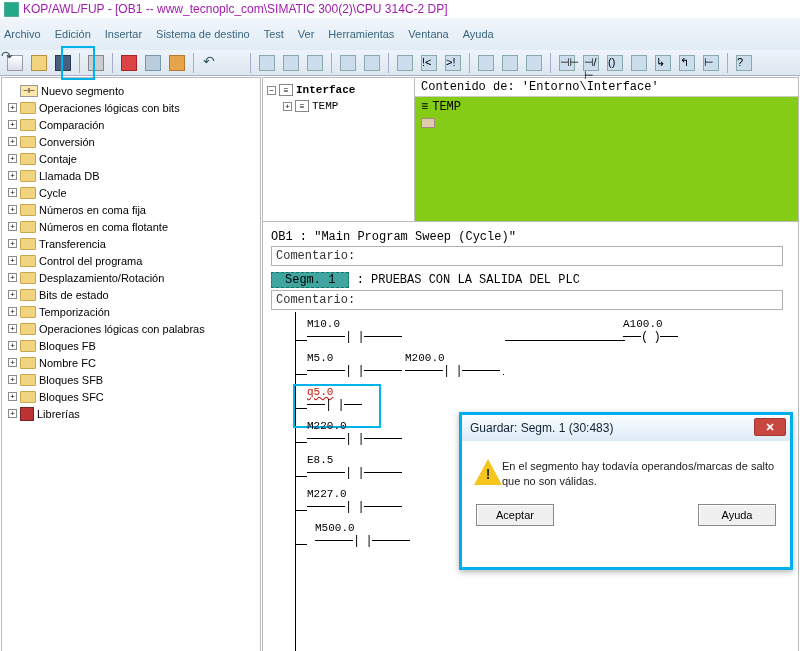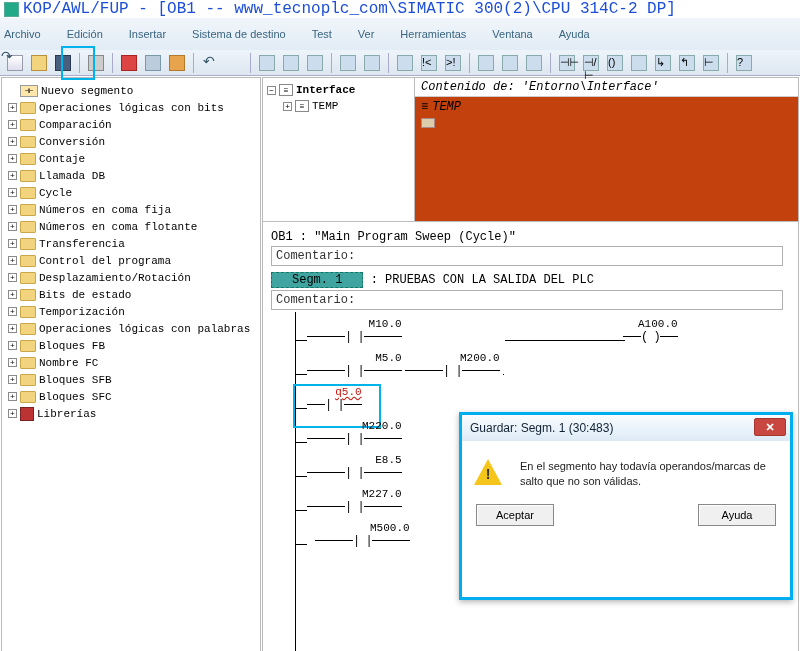--- a/index.html
+++ b/index.html
@@ -1,65 +1,65 @@
 <!DOCTYPE html>
 <html><head>
 <meta charset="utf-8">
 <style>
   * { box-sizing: border-box; margin: 0; padding: 0; }
   body { font-family: Tahoma, Arial, sans-serif; font-size: 11px; background: #fff; width: 800px; height: 651px; overflow: hidden; position: relative; }
   .titlebar { height: 18px; background: #fff; display: flex; align-items: center; padding: 0 4px; gap: 4px; }
   .titlebar .app-icon { width: 15px; height: 15px; background: #2a8; border: 1px solid #5a9; }
-  .titlebar .title { color: #1d4ed8; font-size: 16px; font-family: Liberation Mono, monospace; }
-  .menubar { height: 20px; background: linear-gradient(#f0f5fa,#e2ecf6); display: flex; align-items: center; padding: 16px 4px; gap: 26px; color: #3a6580; font-size: 11px; }
+  .titlebar .title { color: #a21caf; font-size: 12px; }
+  .menubar { height: 20px; background: linear-gradient(#f0f5fa,#e2ecf6); display: flex; align-items: center; padding: 16px 4px; gap: 14px; color: #3a6580; font-size: 11px; }
   .menubar span { cursor: default; }
   .toolbar { height: 26px; background: linear-gradient(#eef4fa,#dde7f0); border-bottom: 1px solid #aac; display: flex; align-items: center; padding: 0 4px; gap: 2px; position: relative; }
   .toolbar .btn { width: 22px; height: 20px; display: inline-flex; align-items: center; justify-content: center; border: 1px solid transparent; }
   .toolbar .icon { width: 16px; height: 16px; display: inline-block; }
   .toolbar .sep { width: 1px; height: 20px; background: #aac; margin: 0 3px; }
   .save-highlight { position: absolute; left: 61px; top: -4px; width: 34px; height: 34px; border: 2px solid #00b3e8; pointer-events: none; }
   .content { display: flex; height: 585px; }
   .left-panel { width: 260px; background: #fff; border: 1px solid #bbb; margin: 1px; overflow: hidden; }
-  .tree { padding: 4px 2px; font-family: Liberation Mono, monospace; }
+  .tree { padding: 4px 2px; }
   .tree-item { display: flex; align-items: center; height: 17px; gap: 3px; padding-left: 4px; }
   .tree-item .plus { width: 9px; height: 9px; border: 1px solid #8a8a8a; display: inline-flex; align-items: center; justify-content: center; font-size: 8px; line-height: 1; background:#fff; }
   .tree-item .folder { width: 16px; height: 12px; background: #f3d47e; border: 1px solid #caa84a; border-radius: 1px; }
   .tree-item .lad { width: 18px; height: 12px; background: #ffe6aa; border: 1px solid #999; font-size: 7px; display: inline-flex; align-items: center; justify-content: center; }
   .tree-item .book { width: 14px; height: 14px; background: #bb3333; border: 1px solid #7a2222; }
   .tree-item .text { font-size: 11px; color: #000; }
   .right-panel { flex: 1; display: flex; flex-direction: column; margin: 1px 1px 1px 0; }
   .top-split { height: 145px; display: flex; border: 1px solid #bbb; }
   .interface-tree { width: 152px; border-right: 1px solid #bbb; padding: 4px; background:#fff; }
   .interface-tree .row { display: flex; align-items: center; gap: 3px; font-size: 11px; height:16px; }
   .interface-tree .plus { width: 9px; height: 9px; border: 1px solid #8a8a8a; display: inline-flex; align-items: center; justify-content: center; font-size: 8px; background:#fff; }
   .interface-tree .icon-i { width: 14px; height: 12px; background: #fff; border:1px solid #888; display:inline-flex; align-items:center; justify-content:center; font-size:8px; }
-  .contents { flex: 1; background: #c2410c; font-family: "Courier New", monospace; font-size: 12px; font-style: italic; }
+  .contents { flex: 1; background: #84cc16; font-family: "Courier New", monospace; font-size: 12px; }
   .contents .head { background:#fff; border-bottom:1px solid #ccc; padding:2px 6px; white-space:pre; }
   .contents .cols { border-bottom:1px solid #ccc; padding:2px 6px; font-size:11px; font-family: Tahoma; background:#fff;}
   .contents .body { padding: 2px 6px; }
   .contents .body .r { display: flex; align-items: center; gap: 4px; height:16px; }
   .contents .body .folder-i { width: 14px; height: 10px; background: #dca; border: 1px solid #a88; }
   .editor { flex: 1; border: 1px solid #bbb; border-top:none; background: #fff; padding: 6px 8px; font-family: "Courier New", monospace; font-size: 12px; overflow:hidden; }
   .editor .ob-line { margin: 2px 0; }
   .editor .cmt { height: 20px; border:1px solid #b0b0b0; margin:2px 0 6px; padding:2px 4px; font-family:"Courier New"; color:#333; width:512px; }
-  .segm-label { display:inline-block; background:#40a5a0; color:#000; border:1px dashed #176; padding:0 20px; font-family:"Courier New";text-align:center; }
+  .segm-label { display:inline-block; background:#40a5a0; color:#000; border:1px dashed #176; padding:0 13px; font-family:"Courier New";text-align:center; }
   .ladder { margin: 8px 0 0 24px; font-family:"Courier New"; font-size:12px; position:relative; }
   .ladder .row { height: 34px; position: relative; }
   .ladder .rail { position:absolute; left:0; top:-6px; width:1px; height:500px; background:#000; }
-  .contact { display:inline-block; text-align:right; position:absolute; }
+  .contact { display:inline-block; text-align:left; position:absolute; }
   .contact .lbl { font-size:11px; height:12px; }
   .contact .sym { font-family:"Courier New"; font-size:12px; letter-spacing:-1px; position:relative; }
   .contact .line { display:inline-block; width:38px; height:1px; background:#000; vertical-align:middle; }
   .detached-wire { position:absolute; height:1px; background:#000; }
   .q50-box { position:absolute; border:2px solid #00b3e8; width:88px; height:44px; }
   .error-red { color:#c8140a; text-decoration: underline wavy #c8140a; }
-  .dialog { position: absolute; left: 459px; top: 412px; width: 334px; height: 188px; border: 3px solid #00aef0; background:#fff; box-shadow: 0 2px 6px rgba(0,0,0,.3); }
+  .dialog { position: absolute; left: 459px; top: 412px; width: 334px; height: 158px; border: 3px solid #00aef0; background:#fff; box-shadow: 0 2px 6px rgba(0,0,0,.3); }
   .dialog .dlg-title { height: 26px; background: linear-gradient(#fafdff,#dceaf6); display:flex; align-items:center; padding:0 8px; font-size:12px; color:#123; position:relative; }
   .dialog .close { position:absolute; right:4px; top:3px; width:32px; height:18px; background:#c84740; color:#fff; border:1px solid #a63730; border-radius:2px; display:flex; align-items:center; justify-content:center; font-size:11px; font-weight:bold; }
-  .dialog .body { display:flex; padding: 18px 12px 8px; gap: 18px; }
+  .dialog .body { display:flex; padding: 18px 12px 8px; gap: 0; }
   .dialog .warn { width:28px; height:26px; background:#fff; position:relative; }
   .dialog .warn::before { content:""; position:absolute; left:0; top:0; border-left:14px solid transparent; border-right:14px solid transparent; border-bottom:26px solid #f6c51b; }
   .dialog .warn::after { content:"!"; position:absolute; left:0; right:0; text-align:center; top:7px; font-weight:bold; font-size:14px; color:#333; }
   .dialog .msg { font-size:11px; color:#222; line-height:1.4; flex:1; }
   .dialog .btns { display:flex; justify-content: space-between; padding: 6px 14px 12px; }
   .dialog button { width: 78px; height:22px; font-size:11px; background:#f0f0f0; border:1px solid #888; box-shadow: inset 1px 1px 0 #fff; }
   .i-new{background:linear-gradient(#fff,#dde);border:1px solid #99a}
   .i-open{background:#f3d47e;border:1px solid #b9913a}
   .i-save{background:#4a5f7d;border:1px solid #2a3a50}
   .i-print{background:#ccc;border:1px solid #888}

